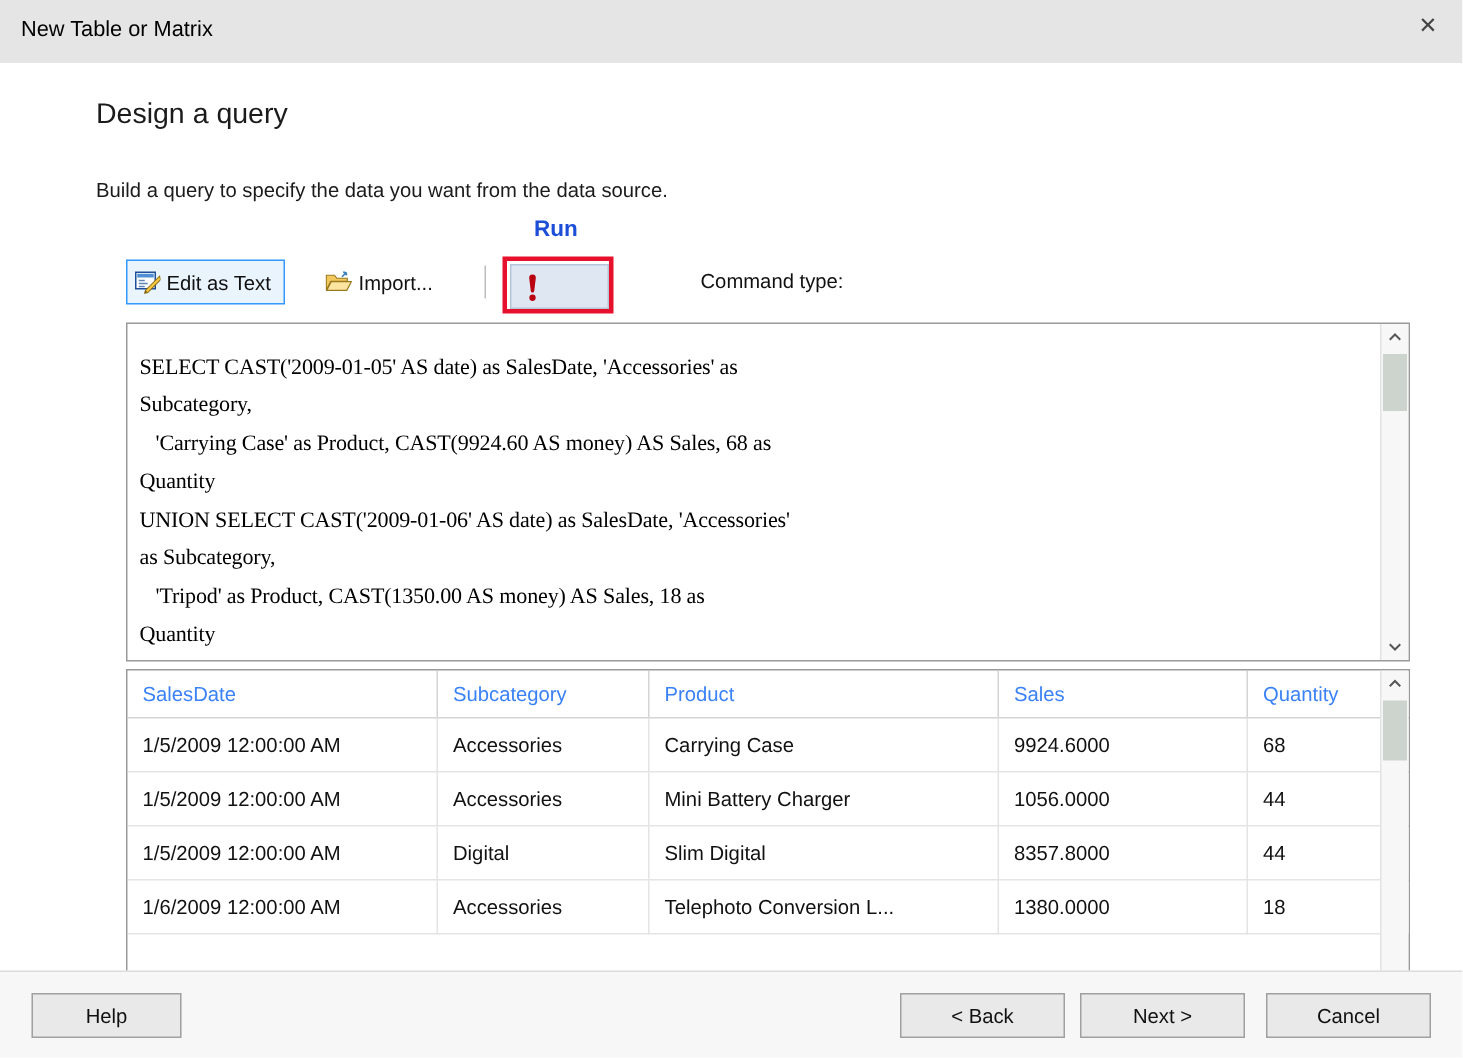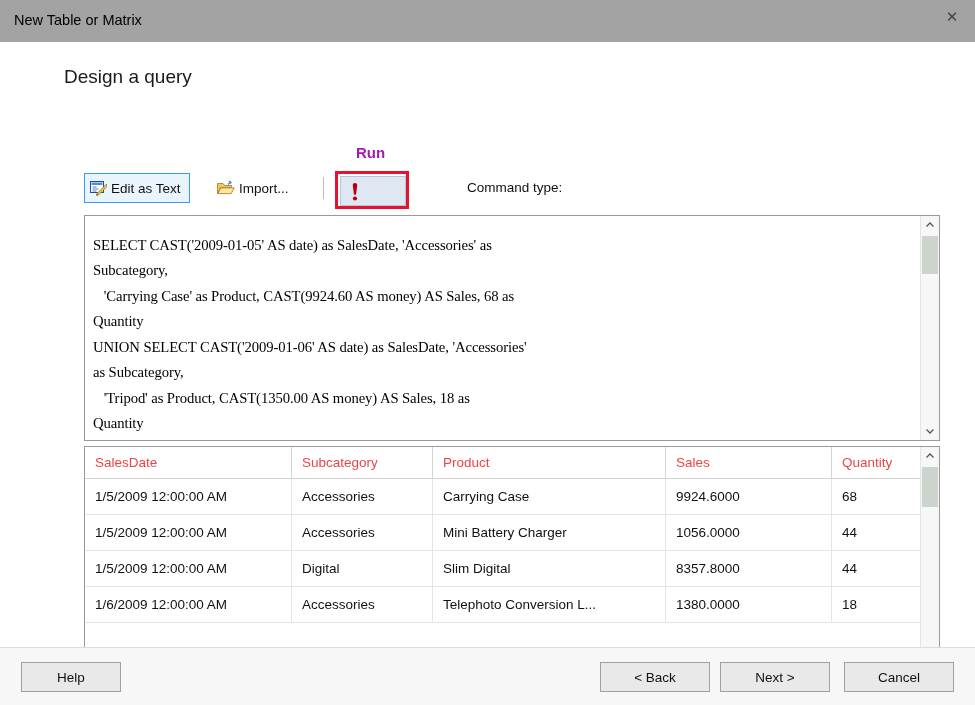--- a/index.html
+++ b/index.html
@@ -16,21 +16,21 @@
     overflow: hidden;
     position: relative;
   }
 
   
   #titlebar {
     position: absolute;
     left: 0; top: 0;
     width: 975px;
     height: 42px;
-    background: #a3a3a3;
+    background: #e5e5e5;
   }
   #window-title {
     position: absolute;
     left: 14px; top: 12px;
     font-size: 14.5px;
     color: #000000;
     white-space: nowrap;
   }
   #close-button {
     position: absolute;
@@ -131,21 +131,21 @@
     align-items: center;
     cursor: pointer;
     padding-left: 10px;
   }
   #run-annotation {
     position: absolute;
     left: 272px;
     top: -29px;
     font-size: 15px;
     font-weight: bold;
-    color: #a21caf;
+    color: #1d4ed8;
     white-space: nowrap;
   }
 
   
   #command-type-label {
     position: absolute;
     left: 383px;
     top: 7px;
     font-size: 13.5px;
     color: #111;
@@ -212,21 +212,21 @@
   #results-table {
     border-collapse: collapse;
     width: 836px;
     table-layout: fixed;
   }
   #results-table th {
     height: 31px;
     text-align: left;
     font-weight: normal;
     font-size: 13.5px;
-    color: #ef4444;
+    color: #3b82f6;
     padding: 0 0 0 10px;
     border-right: 1px solid #d4d4d4;
     border-bottom: 1px solid #d4d4d4;
     background: #ffffff;
     white-space: nowrap;
     overflow: hidden;
   }
   #results-table td {
     height: 35px;
     font-size: 13.5px;
@@ -315,20 +315,21 @@
 <div id="titlebar">
   <div id="window-title">New Table or Matrix</div>
   <div id="close-button">
     <span class="close-glyph">✕</span>
   </div>
 </div>
 
 <div id="content">
 
   <div id="page-heading">Design a query</div>
+  <div id="page-subtext">Build a query to specify the data you want from the data source.</div>
 
   <div id="toolbar">
 
     <div class="tb-btn" id="edit-as-text-button">
       <span class="icon-edit-text">
         <svg viewBox="0 0 17 16" width="17" height="16">
           <rect x="0.5" y="1.5" width="13" height="11" fill="#ffffff" stroke="#1f4e99"></rect>
           <rect x="1.5" y="2.5" width="11" height="2.5" fill="#4f8fd6"></rect>
           <rect x="2.5" y="6.5" width="4" height="1" fill="#5b86b5"></rect>
           <rect x="2.5" y="8.5" width="6" height="1" fill="#5b86b5"></rect>

